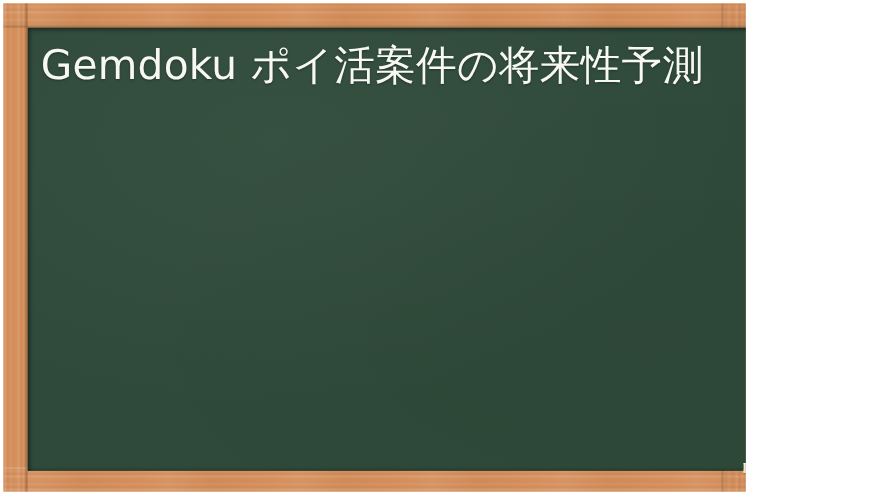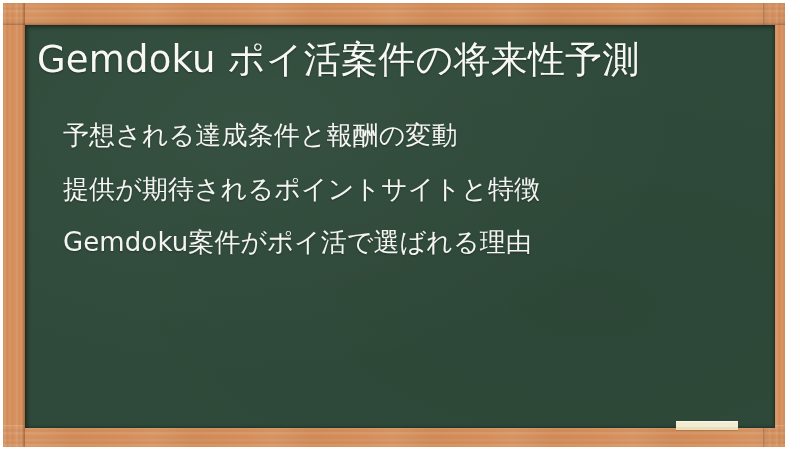--- a/index.html
+++ b/index.html
@@ -14,21 +14,21 @@
   
   #slide {
     position:relative;
     width:800px; height:450px;
     background:#ffffff;
   }
 
   #frame {
     position:absolute;
     left:3px; top:3px;
-    width:782px; height:444px;
+    width:675px; height:444px;
     background:#d6905c;
     overflow:hidden;
   }
 
   
   .grain-v {
     position:absolute; top:0; bottom:0;
     width:100%;
     background-image:
       repeating-linear-gradient(90deg,
@@ -163,25 +163,20 @@
     </div>
 
     <div class="stile-right">
       <div class="grain-v"></div>
     </div>
 
     <div id="board">
 
       <div id="title">Gemdoku ポイ活案件の将来性予測</div>
 
-      <ul id="bullets">
-        <li>予想される達成条件と報酬の変動</li>
-        <li>提供が期待されるポイントサイトと特徴</li>
-        <li>Gemdoku案件がポイ活で選ばれる理由</li>
-      </ul>
 
     </div>
 
     <div id="eraser">
       <div class="felt"></div>
     </div>
 
   </div>
 
 </div>

